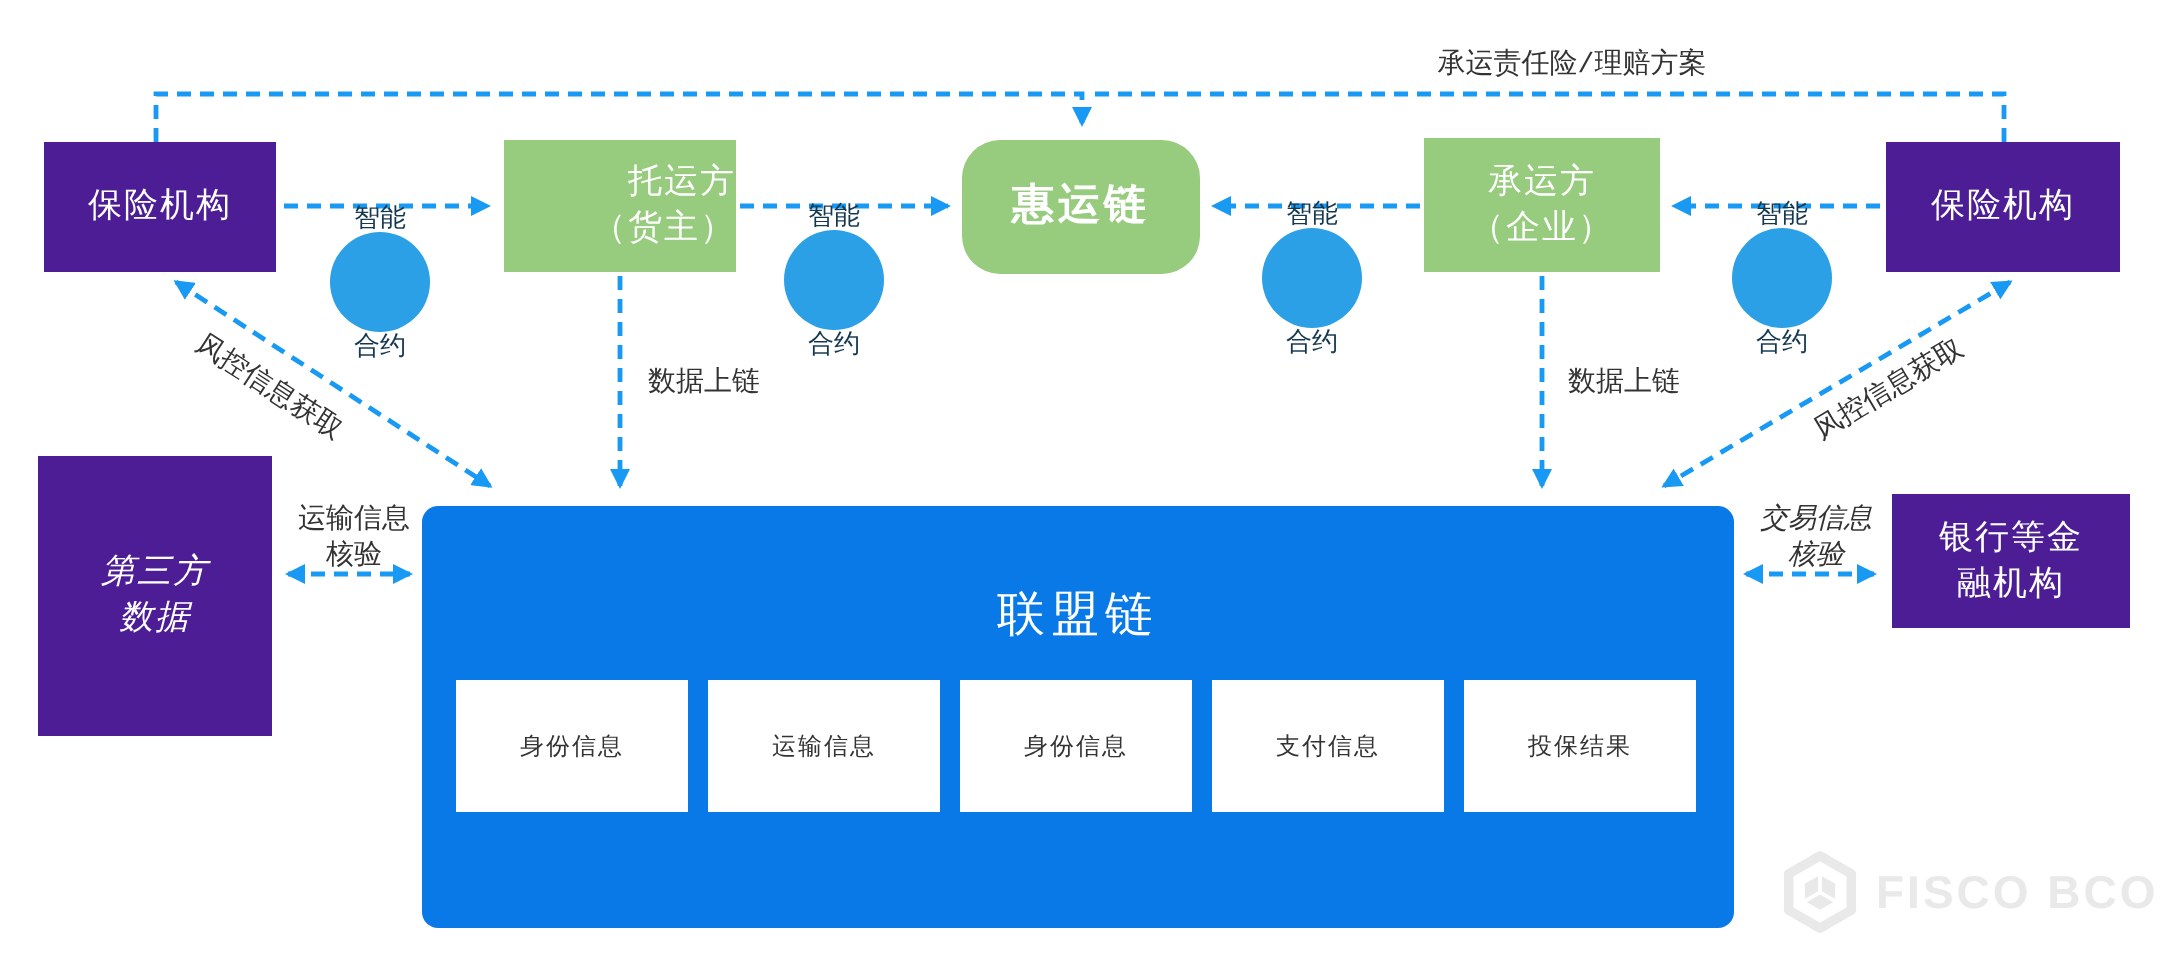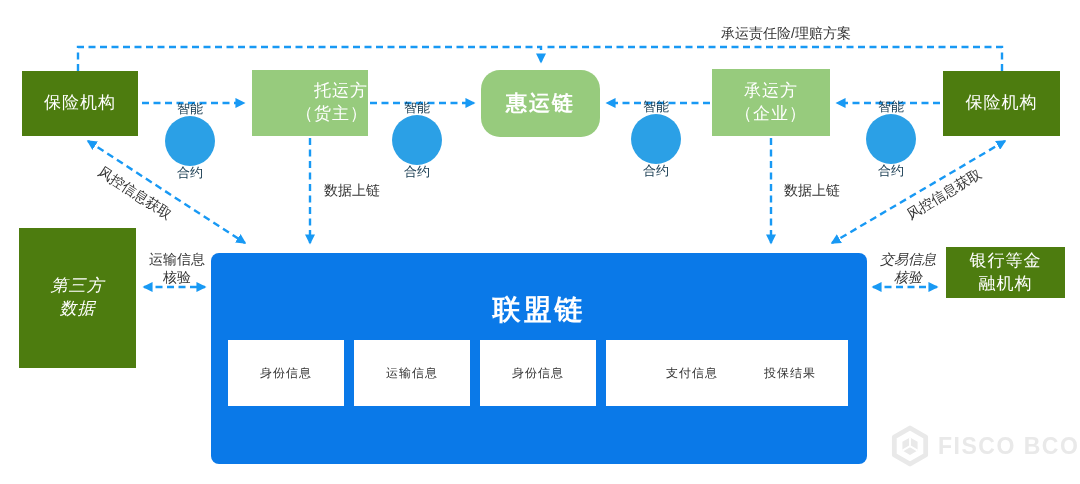--- a/index.html
+++ b/index.html
@@ -5,27 +5,27 @@
   html,body{margin:0;padding:0;background:#fff;}
   .canvas{
     position:relative;width:1080px;height:484px;background:#ffffff;overflow:hidden;
     font-family:"Liberation Sans","DejaVu Sans",sans-serif;
   }
   .layer{position:absolute;left:0;top:0;width:1080px;height:484px;pointer-events:none;}
   .box{
     position:absolute;display:flex;flex-direction:column;align-items:center;justify-content:center;
     color:#fff;font-size:17px;line-height:1.35;text-align:center;letter-spacing:1px;
   }
-  .blue{background:#4d7c0f;}
+  .blue{background:#4c1d95;}
   .green{background:#97CB7D;}
   .deep{background:#0A79E8;border-radius:8px;}
   .chain-title{font-size:21px;font-weight:bold;letter-spacing:2px;}
   .alliance-title{
     position:absolute;left:211px;top:291px;width:656px;text-align:center;
-    color:#fff;font-size:28px;font-weight:bold;letter-spacing:3px;
+    color:#fff;font-size:24px;font-weight:normal;letter-spacing:3px;
   }
   .item{
     position:absolute;top:340px;width:116px;height:66px;background:#fff;
     display:flex;align-items:center;justify-content:center;
     color:#333;font-size:12px;letter-spacing:1px;
   }
   .circle{
     position:absolute;width:50px;height:50px;border-radius:50%;background:#2BA0E6;
     display:flex;flex-direction:column;align-items:center;justify-content:center;
     color:#14384E;font-size:13px;line-height:1.2;font-weight:500;text-align:center;gap:48px;
@@ -105,35 +105,35 @@
   <div class="circle" style="left:866px;top:114px;">
     <div>智能</div>
     <div>合约</div>
   </div>
 
   <div class="box blue" style="left:19px;top:228px;width:117px;height:140px;font-style:italic;">
     <div>第三方</div>
     <div>数据</div>
   </div>
 
-  <div class="box blue" style="left:946px;top:247px;width:119px;height:51px;">
+  <div class="box blue" style="left:946px;top:247px;width:119px;height:67px;">
     <div>银行等金</div>
     <div>融机构</div>
   </div>
 
   <div class="box deep" style="left:211px;top:253px;width:656px;height:211px;"></div>
   <div class="alliance-title">联盟链</div>
 
   <div class="item" style="left:228px;">身份信息</div>
   <div class="item" style="left:354px;">运输信息</div>
   <div class="item" style="left:480px;">身份信息</div>
-  <div class="item" style="left:606px;padding-left:28px;">支付信息</div>
+  <div class="item" style="left:606px;">支付信息</div>
   <div class="item" style="left:732px;">投保结果</div>
 
-  <div class="lbl" style="left:786px;top:33px;">承运责任险/理赔方案</div>
+  <div class="lbl" style="left:786px;top:33px;font-family:Liberation Mono, monospace;">承运责任险/理赔方案</div>
   <div class="lbl" style="left:352px;top:190px;">数据上链</div>
   <div class="lbl" style="left:812px;top:190px;">数据上链</div>
   <div class="lbl rot-l" style="left:135px;top:193px;">风控信息获取</div>
   <div class="lbl rot-r" style="left:944px;top:194px;">风控信息获取</div>
 
   <div class="lbl" style="left:177px;top:268px;">
     <div>运输信息</div>
     <div>核验</div>
   </div>
   <div class="lbl" style="left:908px;top:268px;font-style:italic;">

